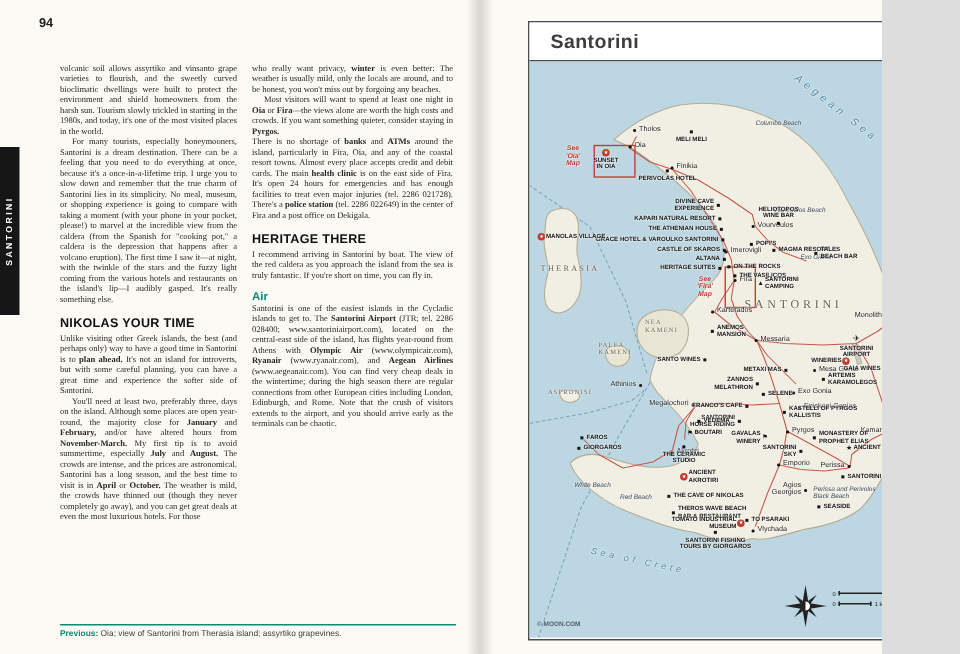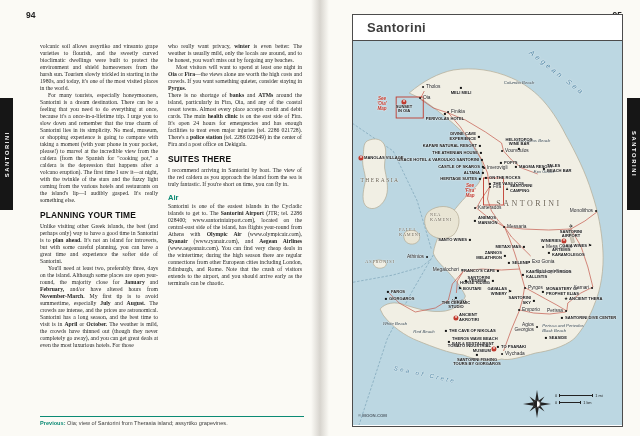--- a/index.html
+++ b/index.html
@@ -1,16 +1,16 @@
 <!DOCTYPE html>
 <html><head>
 <meta charset="utf-8">
 <style>
   html,body{margin:0;padding:0;background:#ddd;}
-  .spread{position:relative;width:640px;height:436px;background:#fbfaf5;overflow:hidden;
+  .spread{position:relative;width:588px;height:436px;background:#fbfaf5;overflow:hidden;
           font-family:"Liberation Sans",sans-serif;color:#2b2b2b;}
   
   .gutter{position:absolute;left:311px;top:0;width:18px;height:436px;
     background:linear-gradient(to right,rgba(0,0,0,0),rgba(90,80,70,.22) 50%,rgba(0,0,0,0));}
   
   .pagenum{position:absolute;top:10px;font-size:8.5px;font-weight:bold;color:#222;}
   .pagenum.left{left:26px;}
   .pagenum.right{left:598px;width:24px;text-align:right;}
   .tab{position:absolute;top:98px;width:13px;height:112px;background:#161616;color:#fff;
        display:flex;align-items:center;justify-content:center;}
@@ -76,29 +76,29 @@
 
 <div class="spread">
 
   <div class="pagenum left">94</div>
   <div class="tab left">
     <span>SANTORINI</span>
   </div>
   <div class="col col1" id="col1">
       <div class="bpara">volcanic soil allows assyrtiko and vinsanto grape varieties to flourish, and the sweetly curved bioclimatic dwellings were built to protect the environment and shield homeowners from the harsh sun. Tourism slowly trickled in starting in the 1980s, and today, it's one of the most visited places in the world.</div>
       <div class="bpara ind">For many tourists, especially honeymooners, Santorini is a dream destination. There can be a feeling that you need to do everything at once, because it's a once-in-a-lifetime trip. I urge you to slow down and remember that the true charm of Santorini lies in its simplicity. No meal, museum, or shopping experience is going to compare with taking a moment (with your phone in your pocket, please!) to marvel at the incredible view from the caldera (from the Spanish for "cooking pot," a caldera is the depression that happens after a volcano eruption). The first time I saw it—at night, with the twinkle of the stars and the fuzzy light coming from the various hotels and restaurants on the island's lip—I audibly gasped. It's really something else.</div>
-      <div class="bhead">PLANNING YOUR TIME</div>
+      <div class="bhead">NIKOLAS YOUR TIME</div>
       <div class="bpara">Unlike visiting other Greek islands, the best (and perhaps only) way to have a good time in Santorini is to <b>plan ahead.</b> It's not an island for introverts, but with some careful planning, you can have a great time and experience the softer side of Santorini.</div>
       <div class="bpara ind">You'll need at least two, preferably three, days on the island. Although some places are open year-round, the majority close for <b>January</b> and <b>February,</b> and/or have altered hours from <b>November-March.</b> My first tip is to avoid summertime, especially <b>July</b> and <b>August.</b> The crowds are intense, and the prices are astronomical. Santorini has a long season, and the best time to visit is in <b>April</b> or <b>October.</b> The weather is mild, the crowds have thinned out (though they never completely go away), and you can get great deals at even the most luxurious hotels. For those</div>
     </div>
   <div class="col col2" id="col2">
       <div class="bpara">who really want privacy, <b>winter</b> is even better: The weather is usually mild, only the locals are around, and to be honest, you won't miss out by forgoing any beaches.</div>
       <div class="bpara ind">Most visitors will want to spend at least one night in <b>Oia</b> or <b>Fira</b>—the views alone are worth the high costs and crowds. If you want something quieter, consider staying in <b>Pyrgos.</b></div>
       <div class="bpara">There is no shortage of <b>banks</b> and <b>ATMs</b> around the island, particularly in Fira, Oia, and any of the coastal resort towns. Almost every place accepts credit and debit cards. The main <b>health clinic</b> is on the east side of Fira. It's open 24 hours for emergencies and has enough facilities to treat even major injuries (tel. 2286 021728). There's a <b>police station</b> (tel. 2286 022649) in the center of Fira and a post office on Dekigala.</div>
-      <div class="bhead">SUITES THERE</div>
+      <div class="bhead">HERITAGE THERE</div>
       <div class="bpara">I recommend arriving in Santorini by boat. The view of the red caldera as you approach the island from the sea is truly fantastic. If you're short on time, you can fly in.</div>
       <div class="bhead-teal">Air</div>
       <div class="bpara">Santorini is one of the easiest islands in the Cycladic islands to get to. The <b>Santorini Airport</b> (JTR; tel. 2286 028400; www.santoriniairport.com), located on the central-east side of the island, has flights year-round from Athens with <b>Olympic Air</b> (www.olympicair.com), <b>Ryanair</b> (www.ryanair.com), and <b>Aegean Airlines</b> (www.aegeanair.com). You can find very cheap deals in the wintertime; during the high season there are regular connections from other European cities including London, Edinburgh, and Rome. Note that the crush of visitors extends to the airport, and you should arrive early as the terminals can be chaotic.</div>
     </div>
   <div class="caption">
     <b>Previous:</b><span> Oia; view of Santorini from Therasia island; assyrtiko grapevines.</span>
   </div>
 
   <div class="gutter"></div>
 

